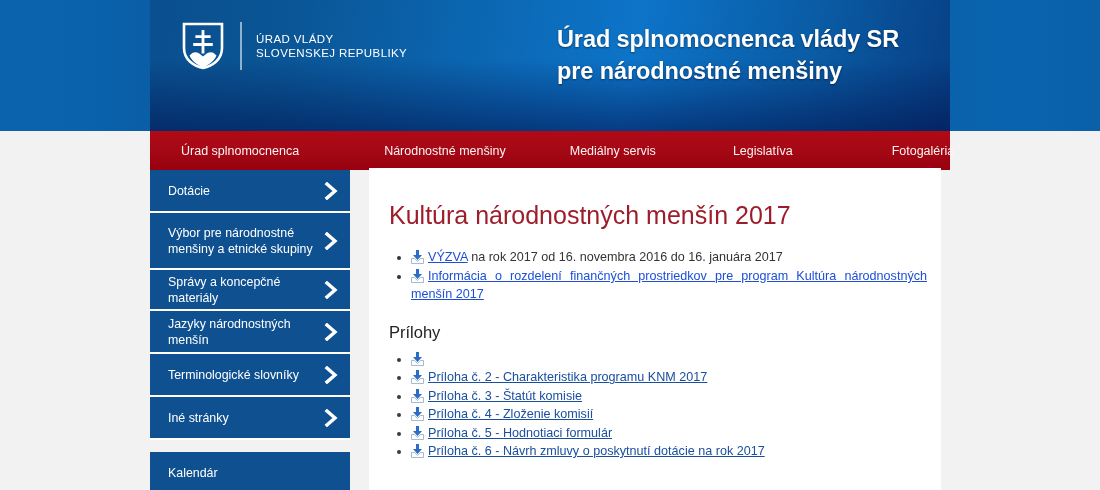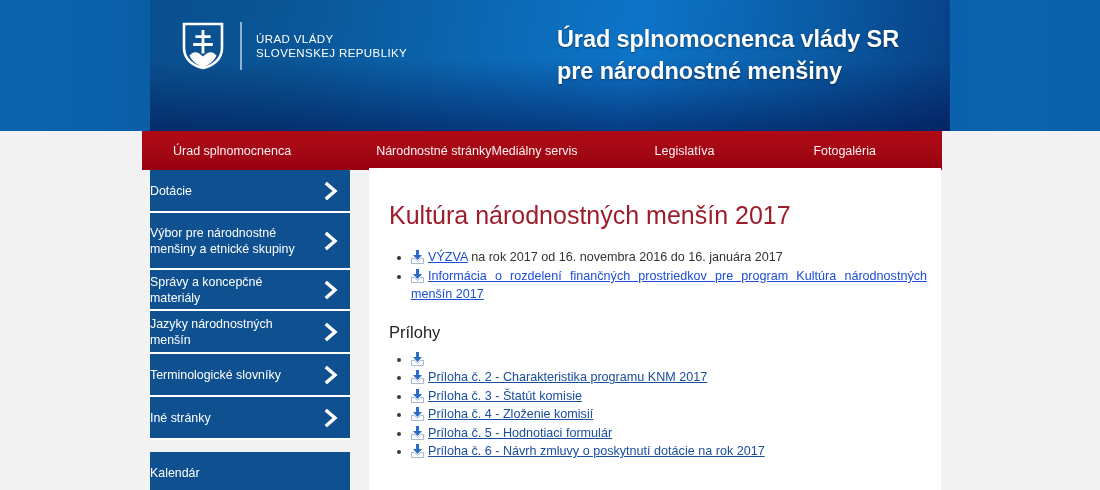--- a/index.html
+++ b/index.html
@@ -49,49 +49,49 @@
   .banner-title{
     position:absolute;left:407px;top:23px;
     color:#ffffff;font-weight:bold;font-size:23.5px;line-height:32px;
     letter-spacing:-0.1px;
     text-shadow:0 1px 2px rgba(0,0,0,0.45);
     font-family:"Liberation Sans",sans-serif;
   }
 
   
   .nav{
-    position:absolute;left:142px;top:131px;width:800px;height:39px;
+    position:absolute;left:150px;top:131px;width:800px;height:39px;
     background:linear-gradient(180deg,#b00a16 0%,#a50915 45%,#98000f 100%);
   }
   .nav ul{list-style:none;margin:0;padding:0;height:39px;display:flex;align-items:center;}
   .nav li{
     color:#fdf3f3;font-size:12.5px;white-space:nowrap;cursor:pointer;
   }
   .nav li:nth-child(1){margin-left:31px;}
   .nav li:nth-child(2){margin-left:85px;}
-  .nav li:nth-child(3){}
+  .nav li:nth-child(3){margin-left:64px;}
   .nav li:nth-child(4){margin-left:77px;}
   .nav li:nth-child(5){margin-left:77px;padding-left:22px;}
 
   
   .body-area{
     position:absolute;left:150px;top:170px;width:800px;height:320px;
     background:#f2f2f2;
   }
 
   
   .sidebar{
     position:absolute;left:0px;top:0px;width:202px;
   }
   .side-item{
     position:relative;width:200px;background:#0e5090;
     border-bottom:2px solid #ffffff;
     box-sizing:border-box;
     display:flex;align-items:center;
-    padding:0 36px 0 0;
+    padding:0 36px 0 18px;
     color:#ffffff;font-size:12.4px;line-height:16px;
     cursor:pointer;
   }
   .side-item .chev{
     position:absolute;right:12px;top:50%;transform:translateY(-50%);
     width:14px;height:18px;
   }
   .side-gap{height:12px;background:#f2f2f2;width:200px;}
 
   .side-divider{
@@ -162,21 +162,21 @@
 
     <div class="banner-title">
       <div>Úrad splnomocnenca vlády SR</div>
       <div>pre národnostné menšiny</div>
     </div>
   </div>
 
   <div class="nav">
     <ul>
       <li>Úrad splnomocnenca</li>
-      <li>Národnostné stránky</li>
+      <li>Národnostné menšiny</li>
       <li>Mediálny servis</li>
       <li>Legislatíva</li>
       <li>Fotogaléria</li>
     </ul>
   </div>
 
   <div class="body-area">
 
     <div class="sidebar">
 

